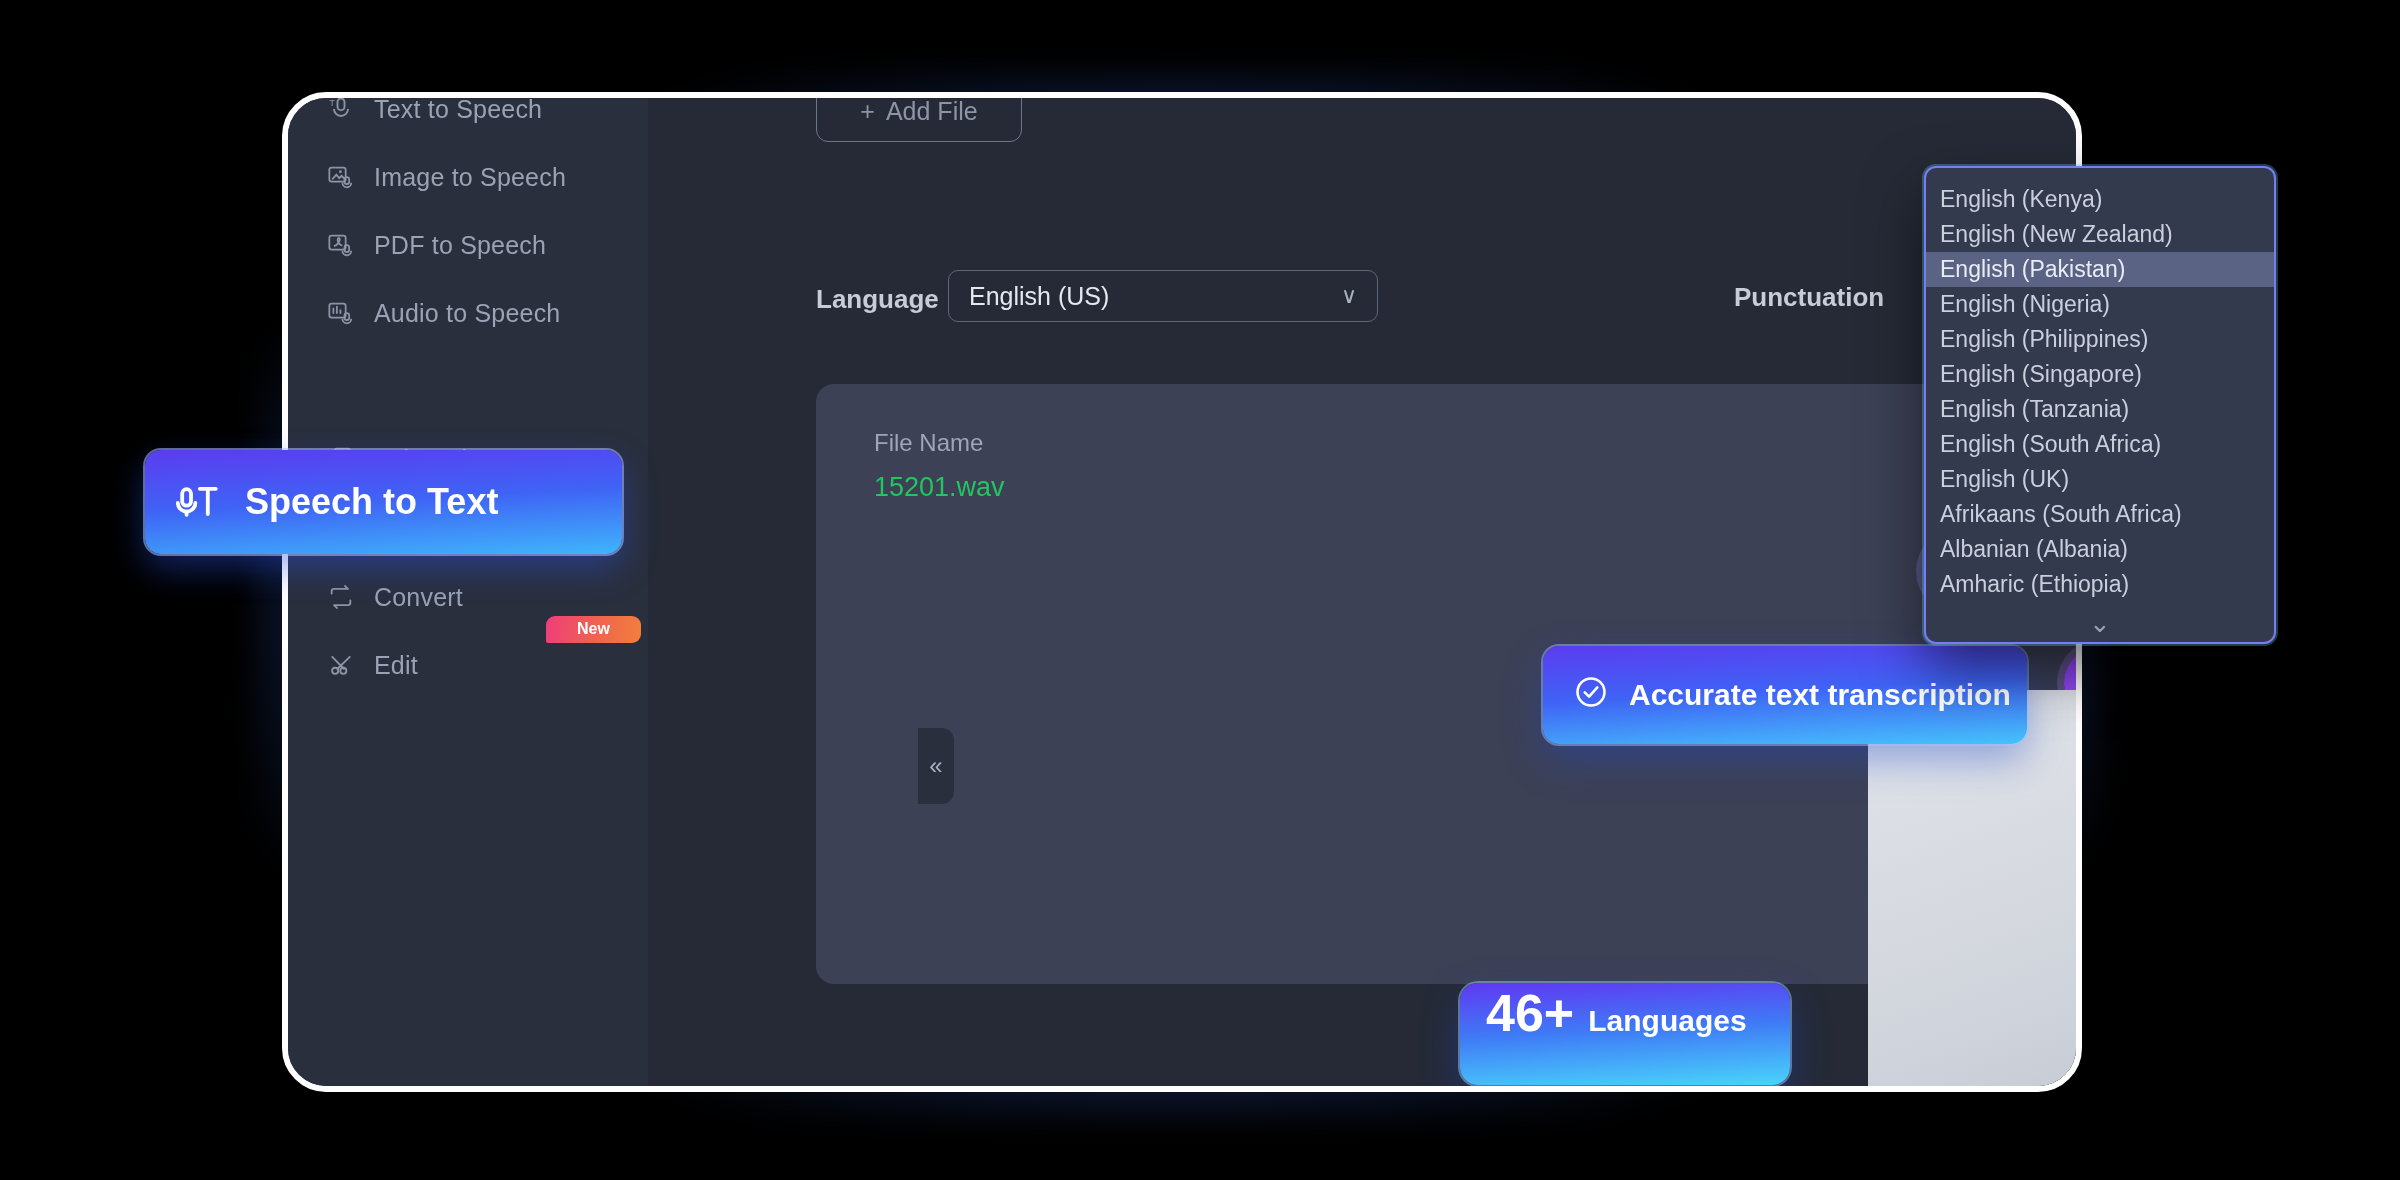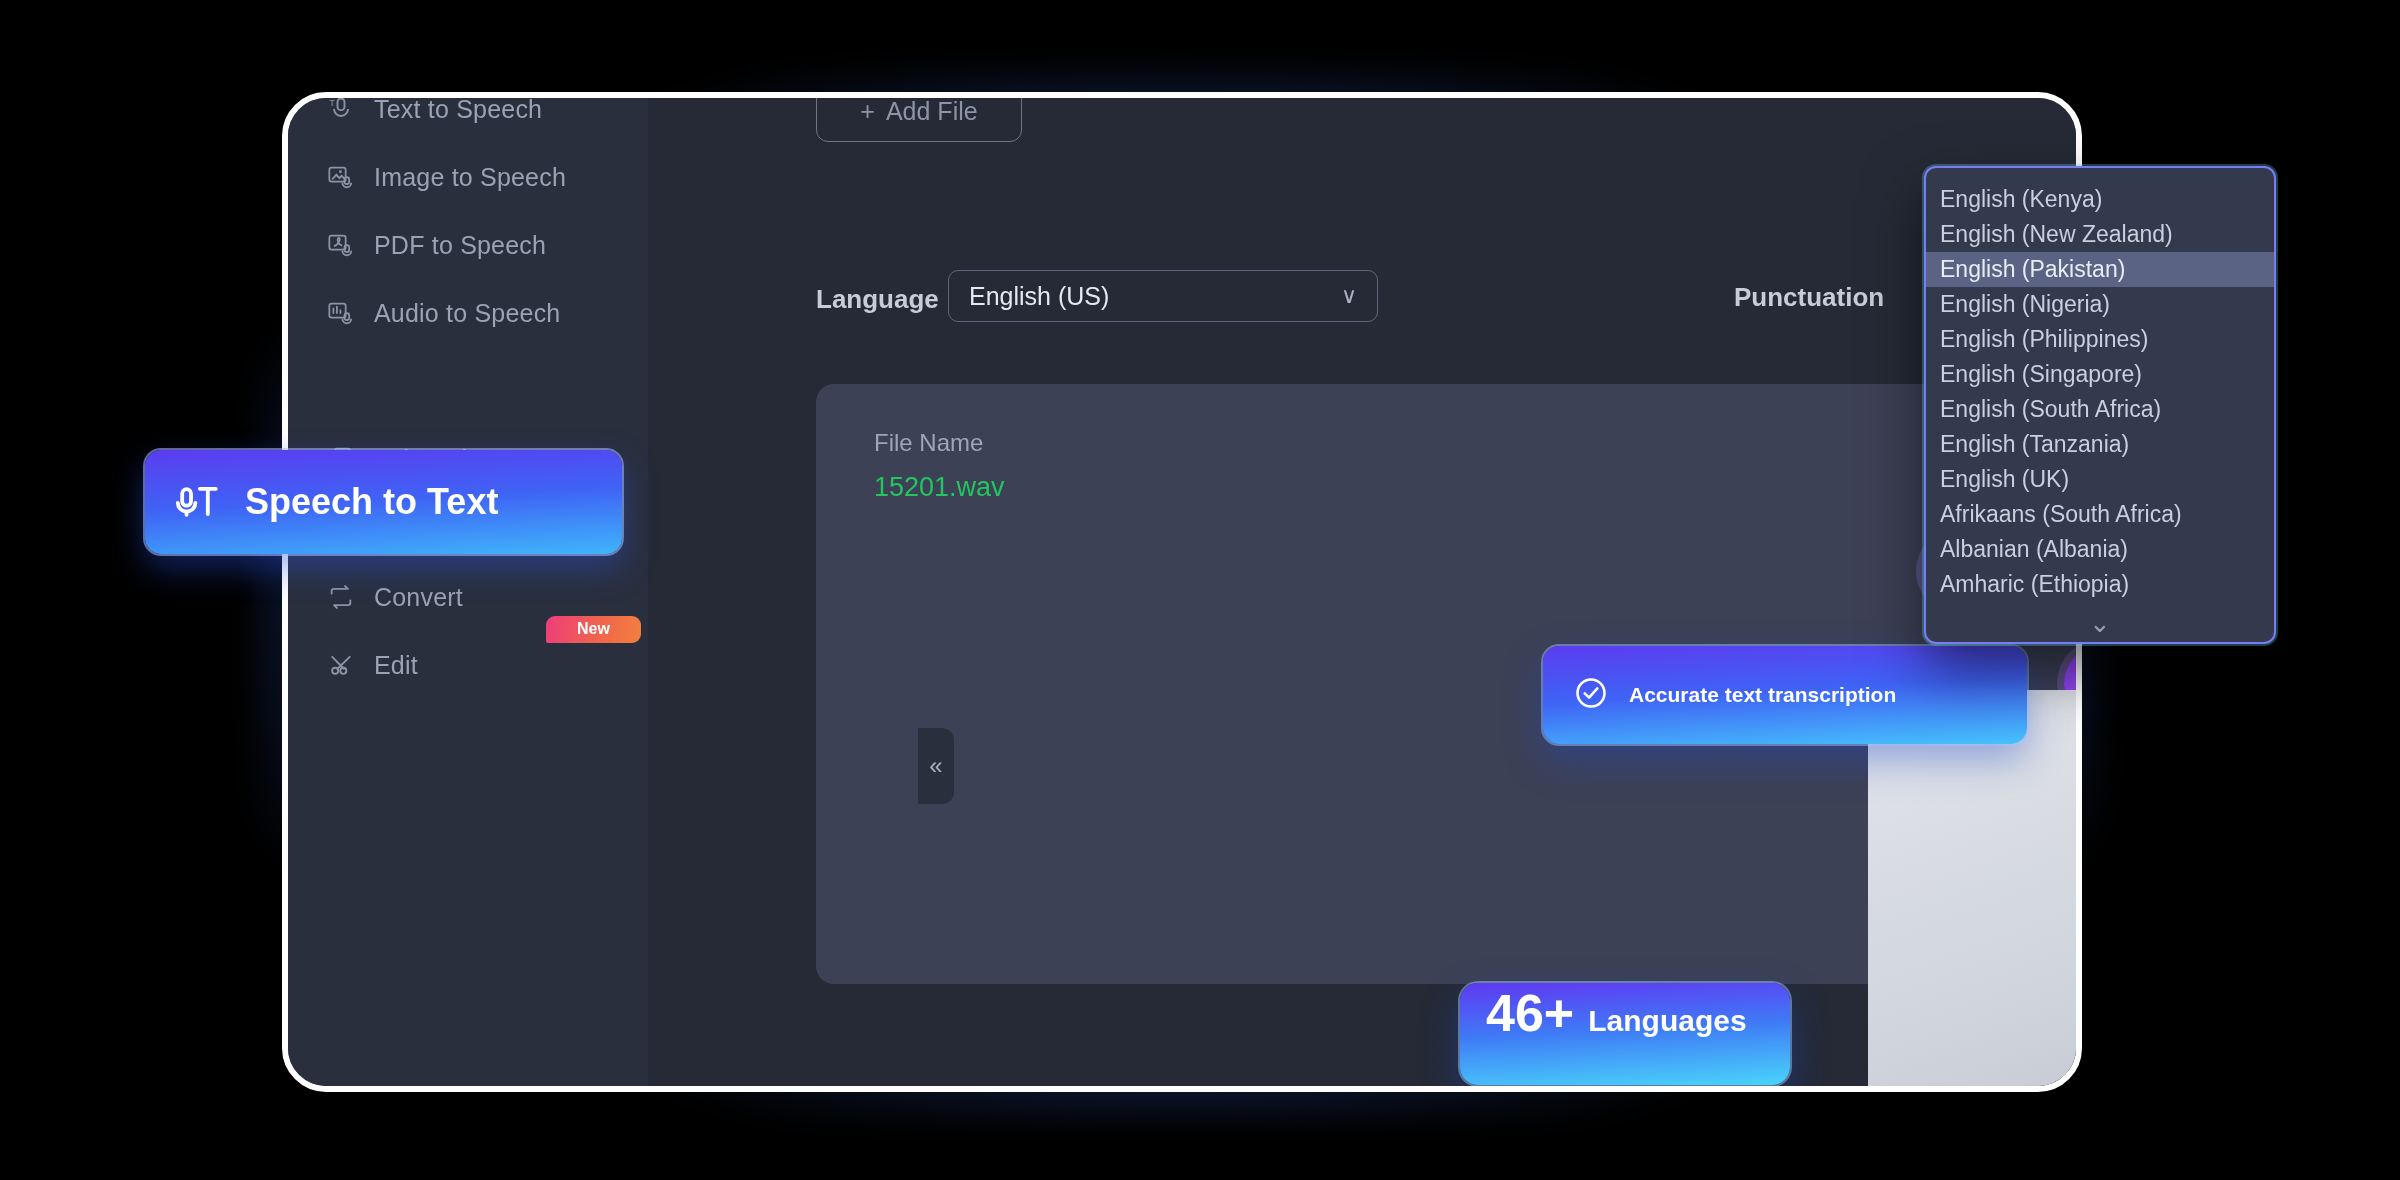--- a/index.html
+++ b/index.html
@@ -110,21 +110,21 @@
     box-shadow:0 0 0 7px rgba(170,120,245,.30);
   }
 
   
   .pill-accurate{
     position:absolute; left:895px; top:548px; width:484px; height:98px;
     border-radius:16px;
     background:linear-gradient(177deg,#5b3cf0 0%,#3f63f5 46%,#46c3fc 100%);
     box-shadow:0 0 0 2px rgba(165,200,255,.45), 0 16px 38px rgba(30,70,200,.40);
     display:flex; align-items:center; gap:20px; padding-left:30px;
-    color:#fff; font-size:21px; font-weight:600;
+    color:#fff; font-size:30px; font-weight:600;
   }
   .pill-lang{
     position:absolute; left:812px; top:885px; width:330px; height:102px;
     border-radius:18px;
     background:linear-gradient(177deg,#6038f2 0%,#3f7af6 46%,#49d4fa 100%);
     box-shadow:0 0 0 2px rgba(165,210,255,.45), 0 16px 38px rgba(30,70,200,.40);
     display:flex; align-items:baseline; gap:14px; padding-left:26px;
     color:#fff;
   }
   .pill-lang .big{ font-size:52px; font-weight:700; }
@@ -374,22 +374,22 @@
   <div class="new-badge">New</div>
 
   <div class="dropdown">
     <div class="dd-list">
       <div class="dd-item">English (Kenya)</div>
       <div class="dd-item">English (New Zealand)</div>
       <div class="dd-item sel">English (Pakistan)</div>
       <div class="dd-item">English (Nigeria)</div>
       <div class="dd-item">English (Philippines)</div>
       <div class="dd-item">English (Singapore)</div>
+      <div class="dd-item">English (Tanzania)</div>
       <div class="dd-item">English (South Africa)</div>
-      <div class="dd-item">English (Tanzania)</div>
       <div class="dd-item">English (UK)</div>
       <div class="dd-item">Afrikaans (South Africa)</div>
       <div class="dd-item">Albanian (Albania)</div>
       <div class="dd-item">Amharic (Ethiopia)</div>
     </div>
     <div class="dd-more">⌄</div>
   </div>
 
 </div>
 

